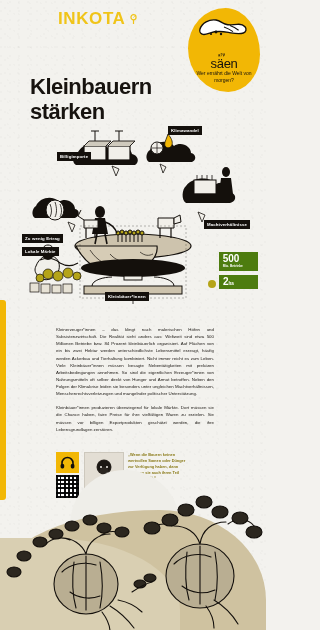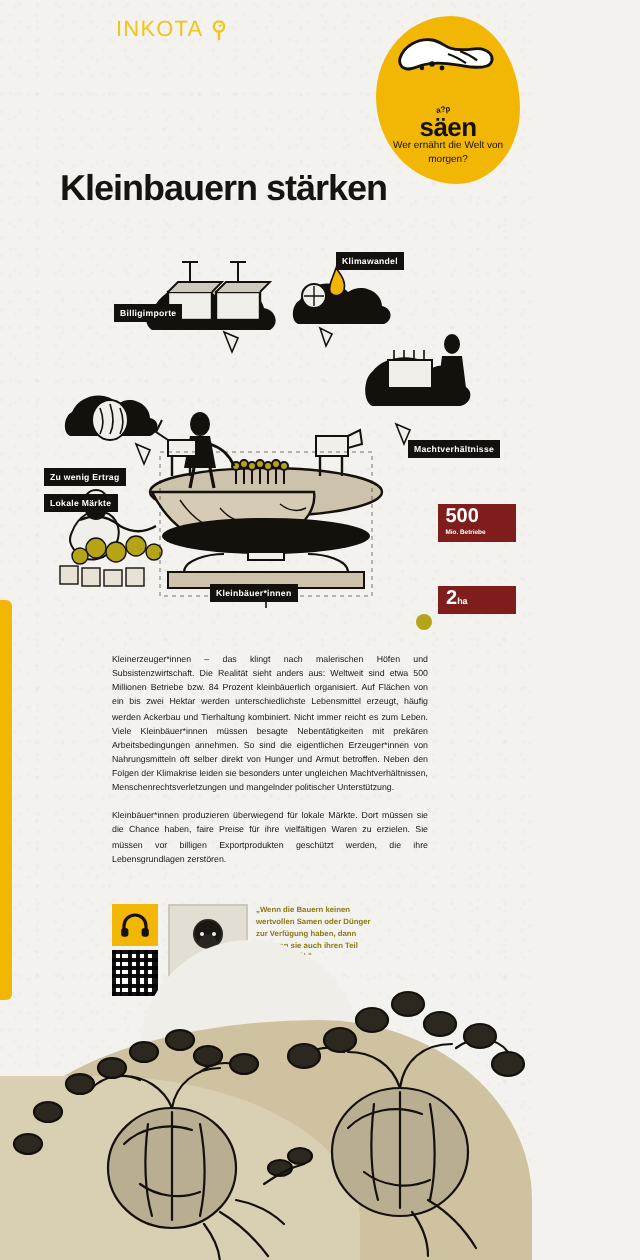--- a/index.html
+++ b/index.html
@@ -15,49 +15,49 @@
   .grain{position:absolute;inset:0;pointer-events:none;opacity:.5;
     background-image:
       radial-gradient(circle at 10% 20%, rgba(0,0,0,.035) 0 1px, transparent 1px),
       radial-gradient(circle at 40% 60%, rgba(0,0,0,.03) 0 1px, transparent 1px),
       radial-gradient(circle at 70% 30%, rgba(0,0,0,.03) 0 1px, transparent 1px),
       radial-gradient(circle at 85% 80%, rgba(0,0,0,.03) 0 1px, transparent 1px);
     background-size:9px 9px,13px 13px,11px 11px,17px 17px;}
 
   
   .logo{position:absolute;left:30px;top:9px;display:flex;align-items:center;gap:3px;}
-  .logo-word{font-weight:400;font-size:11px;letter-spacing:.6px;color:#f0c419;padding-left:28px;}
+  .logo-word{font-weight:700;font-size:17px;letter-spacing:.6px;color:#f0c419;padding-left:28px;}
   .logo-mark{width:9px;height:11px;}
 
   .badge{position:absolute;right:6px;top:8px;width:72px;height:84px;}
   .badge-blob{position:absolute;inset:0;background:#f2b705;
     border-radius:52% 48% 44% 56% / 48% 55% 45% 52%;}
   .badge-hand{position:absolute;left:6px;top:5px;width:60px;height:30px;}
   .badge-t1{position:absolute;left:0;right:0;top:36px;text-align:center;
     font-weight:800;font-size:13px;color:#15110d;letter-spacing:-.3px;}
   .badge-t2{position:absolute;left:0;right:0;top:48px;text-align:center;
-    font-weight:700;font-size:13px;color:#15110d;letter-spacing:-.3px;}
+    font-weight:400;font-size:13px;color:#15110d;letter-spacing:-.3px;}
   .badge-sub{position:absolute;left:4px;right:4px;top:62px;text-align:center;
     font-size:5px;line-height:1.45;color:#15110d;}
   .badge-mini{position:absolute;left:30px;top:44px;font-size:4px;color:#15110d;
     transform:rotate(-8deg);font-weight:700;}
 
-  .headline{position:absolute;left:30px;top:72px;width:170px;
-    font-weight:800;font-size:18px;line-height:1.13;color:#17130f;letter-spacing:-.5px;}
+  .headline{position:absolute;left:30px;top:60px;width:170px;
+    font-weight:800;font-size:22px;line-height:1.13;color:#17130f;letter-spacing:-.5px;}
 
   
   .illu{position:absolute;left:0;top:128px;width:266px;height:190px;}
   .illu svg{position:absolute;left:0;top:0;}
 
   .tag{position:absolute;background:#14100c;color:#fff;font-size:4.3px;font-weight:700;
     padding:2px 3px;letter-spacing:.15px;white-space:nowrap;}
 
   
   .stats{position:absolute;right:8px;top:252px;width:50px;}
-  .stat{width:24px;background:#7f1d1d;color:#fff;padding:2px 12px 2px 4px;margin-bottom:22px;}
+  .stat{width:24px;background:#4d7c0f;color:#fff;padding:2px 12px 2px 4px;margin-bottom:4px;}
   .stat-num{font-weight:800;font-size:10px;line-height:1;}
   .stat-num .unit{font-size:4.5px;font-weight:700;}
   .stat-sub{font-size:3.2px;font-weight:700;line-height:1.1;margin-top:1px;}
   .stat-row{display:flex;align-items:center;gap:3px;}
   .stat-ico{width:8px;height:8px;border-radius:50%;background:#b5a418;flex:none;}
 
   
   .copy{position:absolute;left:56px;top:326px;width:158px;
     font-size:4.4px;line-height:1.62;color:#1c1814;text-align:justify;}
   .copy p{margin:0 0 7px 0;}

